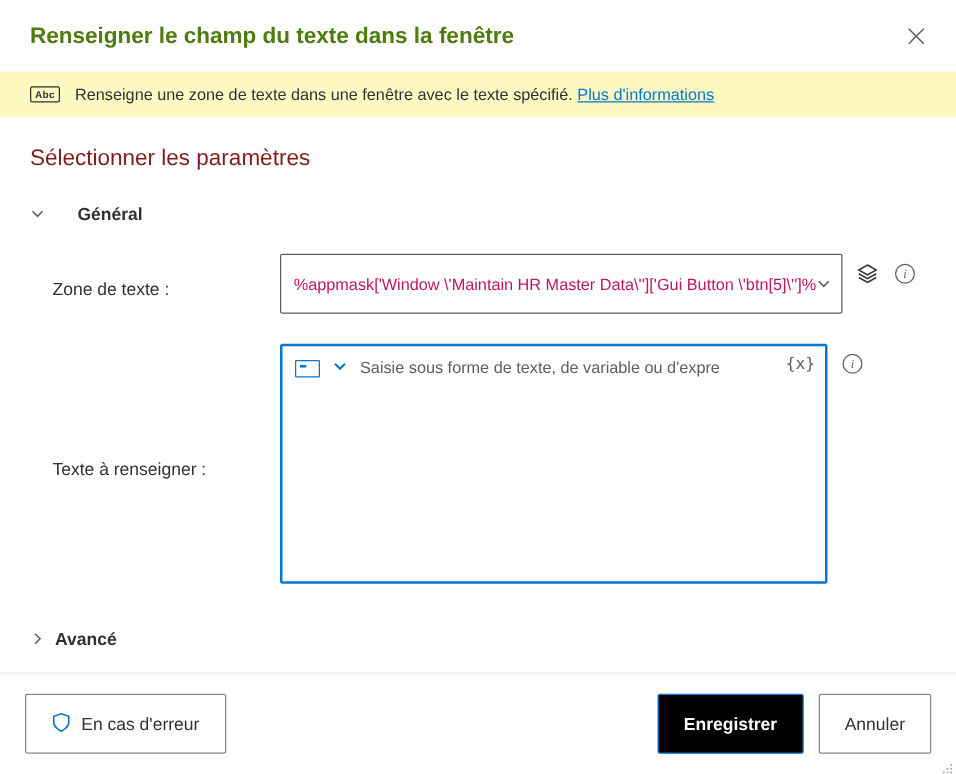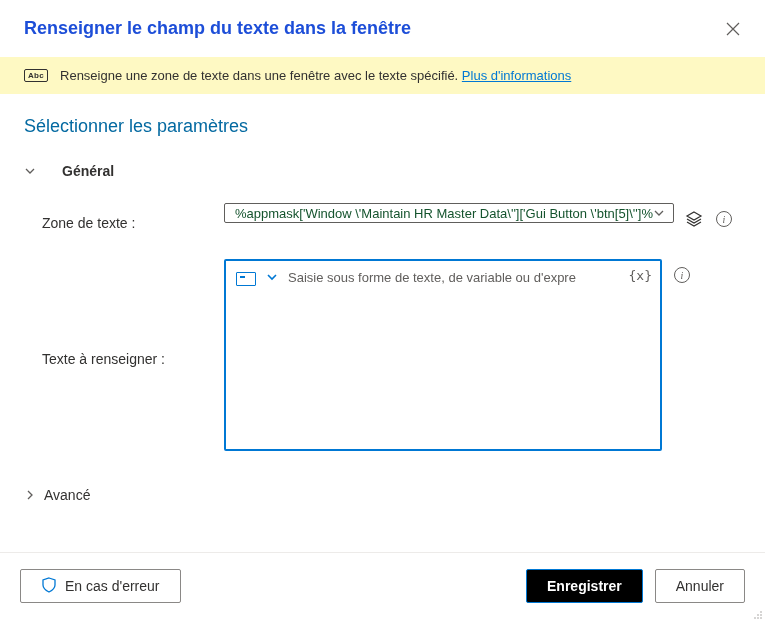--- a/index.html
+++ b/index.html
@@ -16,21 +16,21 @@
   }
   .header {
     display: flex;
     align-items: center;
     justify-content: space-between;
     padding: 18px 24px 18px 24px;
   }
   .title {
     font-size: 18px;
     font-weight: 600;
-    color: #1d4ed8;
+    color: #4d7c0f;
     text-align: right;
   }
   .close-btn {
     cursor: pointer;
     width: 16px;
     height: 16px;
     color: #605e5c;
   }
   .info-bar {
     background: #fef9c3;
@@ -51,21 +51,21 @@
   .info-bar a {
     color: #0078d4;
     text-decoration: underline;
   }
   .content {
     padding: 22px 24px 0 24px;
   }
   .section-title {
     font-size: 18px;
     font-weight: 400;
-    color: #0369a1;
+    color: #7f1d1d;
     margin-bottom: 26px;
   }
   .collapsible-header {
     display: flex;
     align-items: center;
     gap: 26px;
     font-weight: 600;
     color: #323130;
     cursor: pointer;
     margin-bottom: 24px;
@@ -90,28 +90,28 @@
     flex-shrink: 0;
   }
   .row-control {
     flex: 1;
     display: flex;
     align-items: flex-start;
     gap: 10px;
   }
   .select-input {
     flex: 0 0 438px;
-    height: 20px;
+    height: 48px;
     border: 1px solid #605e5c;
     border-radius: 2px;
     display: flex;
     align-items: center;
     padding: 0 8px 0 10px;
     font-size: 13px;
-    color: #14532d;
+    color: #be185d;
     background: #fff;
     justify-content: space-between;
     cursor: pointer;
   }
   .select-text {
     white-space: nowrap;
     overflow: hidden;
     text-overflow: ellipsis;
   }
   .text-editor {
@@ -159,42 +159,42 @@
     font-size: 10px;
     font-family: Georgia, serif;
     font-style: italic;
     color: #605e5c;
   }
   .layers-icon svg { width: 18px; height: 18px; }
   .advanced-row {
     display: flex;
     align-items: center;
     gap: 8px;
-    font-weight: 400;
+    font-weight: 700;
     cursor: pointer;
     margin-top: 36px;
     padding-left: 0;
   }
   .footer {
     position: absolute;
     bottom: 0;
     left: 0;
     right: 0;
     border-top: 1px solid #edebe9;
     padding: 16px 20px;
     display: flex;
     align-items: center;
     justify-content: space-between;
   }
   .footer-left, .footer-right {
     display: flex;
     gap: 12px;
   }
   .btn {
-    height: 34px;
+    height: 48px;
     padding: 0 20px;
     border-radius: 2px;
     font-size: 14px;
     cursor: pointer;
     display: flex;
     align-items: center;
     gap: 8px;
     border: 1px solid #8a8886;
     background: #fff;
     color: #323130;

